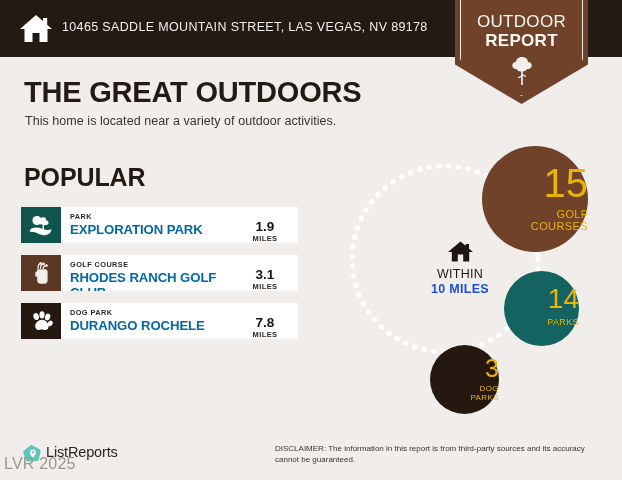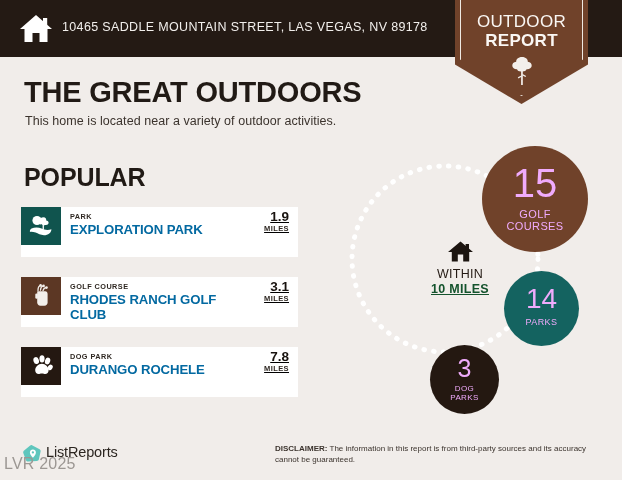--- a/index.html
+++ b/index.html
@@ -109,23 +109,23 @@
   }
 
   
   #popular-list {
     position: absolute;
     left: 21px; top: 207px;
     width: 277px;
   }
   .list-item {
     position: relative;
-    height: 50px;
+    height: 36px;
     background: #ffffff;
-    margin-bottom: 20px;
+    margin-bottom: 12px;
     overflow: hidden;
   }
   .item-icon-box {
     position: absolute;
     left: 0; top: 0;
     width: 40px; height: 38px;
   }
   .item-icon-box svg { display: block; margin: 7px auto 0 auto; }
   .item-text {
     position: absolute;
@@ -142,24 +142,23 @@
   .item-name {
     font-size: 13.2px;
     font-weight: 700;
     letter-spacing: -0.1px;
     color: #0369a1;
     line-height: 15px;
     margin-top: 1px;
   }
   .item-dist {
     position: absolute;
-    right: 9px; top: 3px;
-    text-align: right;
+    right: 9px; top: 13px;
+    text-align: center;
     width: 48px;
-    text-decoration: underline;
   }
   .dist-num {
     font-size: 13.5px;
     font-weight: 700;
     color: #18120e;
     line-height: 14px;
   }
   .dist-unit {
     font-size: 7.5px;
     font-weight: 700;
@@ -175,22 +174,22 @@
     width: 280px; height: 280px;
   }
   #dotted-circle {
     position: absolute;
     left: 18px; top: 22px;
     width: 194px; height: 194px;
   }
   .stat-circle {
     position: absolute;
     border-radius: 50%;
-    color: #f0abfc;
-    text-align: center;
+    color: #eab308;
+    text-align: right;
     box-sizing: border-box;
   }
   .stat-num {
     font-weight: 400;
     line-height: 1;
   }
   .stat-label {
     font-weight: 400;
     letter-spacing: 0.4px;
     line-height: 1.07;
@@ -229,24 +228,23 @@
   #center-house-icon { display: block; margin: 0 auto; }
   #center-within {
     font-size: 12.5px;
     color: #241a14;
     letter-spacing: 0.3px;
     line-height: 15px;
   }
   #center-miles {
     font-size: 12.5px;
     font-weight: 700;
-    color: #14532d;
+    color: #1d4ed8;
     letter-spacing: 0.3px;
     line-height: 15px;
-    text-decoration: underline;
   }
 
   
   #footer-logo {
     position: absolute;
     left: 22px; top: 443px;
     width: 130px; height: 22px;
   }
   #footer-logo-mark {
     position: absolute;
@@ -267,21 +265,21 @@
     letter-spacing: 0.2px;
   }
   #disclaimer {
     position: absolute;
     left: 275px; top: 443px;
     width: 324px;
     font-size: 8px;
     line-height: 11px;
     color: #3b332d;
   }
-  #disclaimer b { font-weight: 700; margin-top: 14px; }
+  #disclaimer b { font-weight: 400; margin-top: 14px; }
 </style>
 </head>
 <body>
 
 <div id="page">
 
   <div id="header-bar">
     <span id="header-home-icon">
       <svg width="34" height="31" viewBox="0 0 34 31">
         <path d="M17 2 L33 16 L28.5 16 L28.5 29 L20.5 29 L20.5 20 L13.5 20 L13.5 29 L5.5 29 L5.5 16 L1 16 Z" fill="#ffffff"></path>

